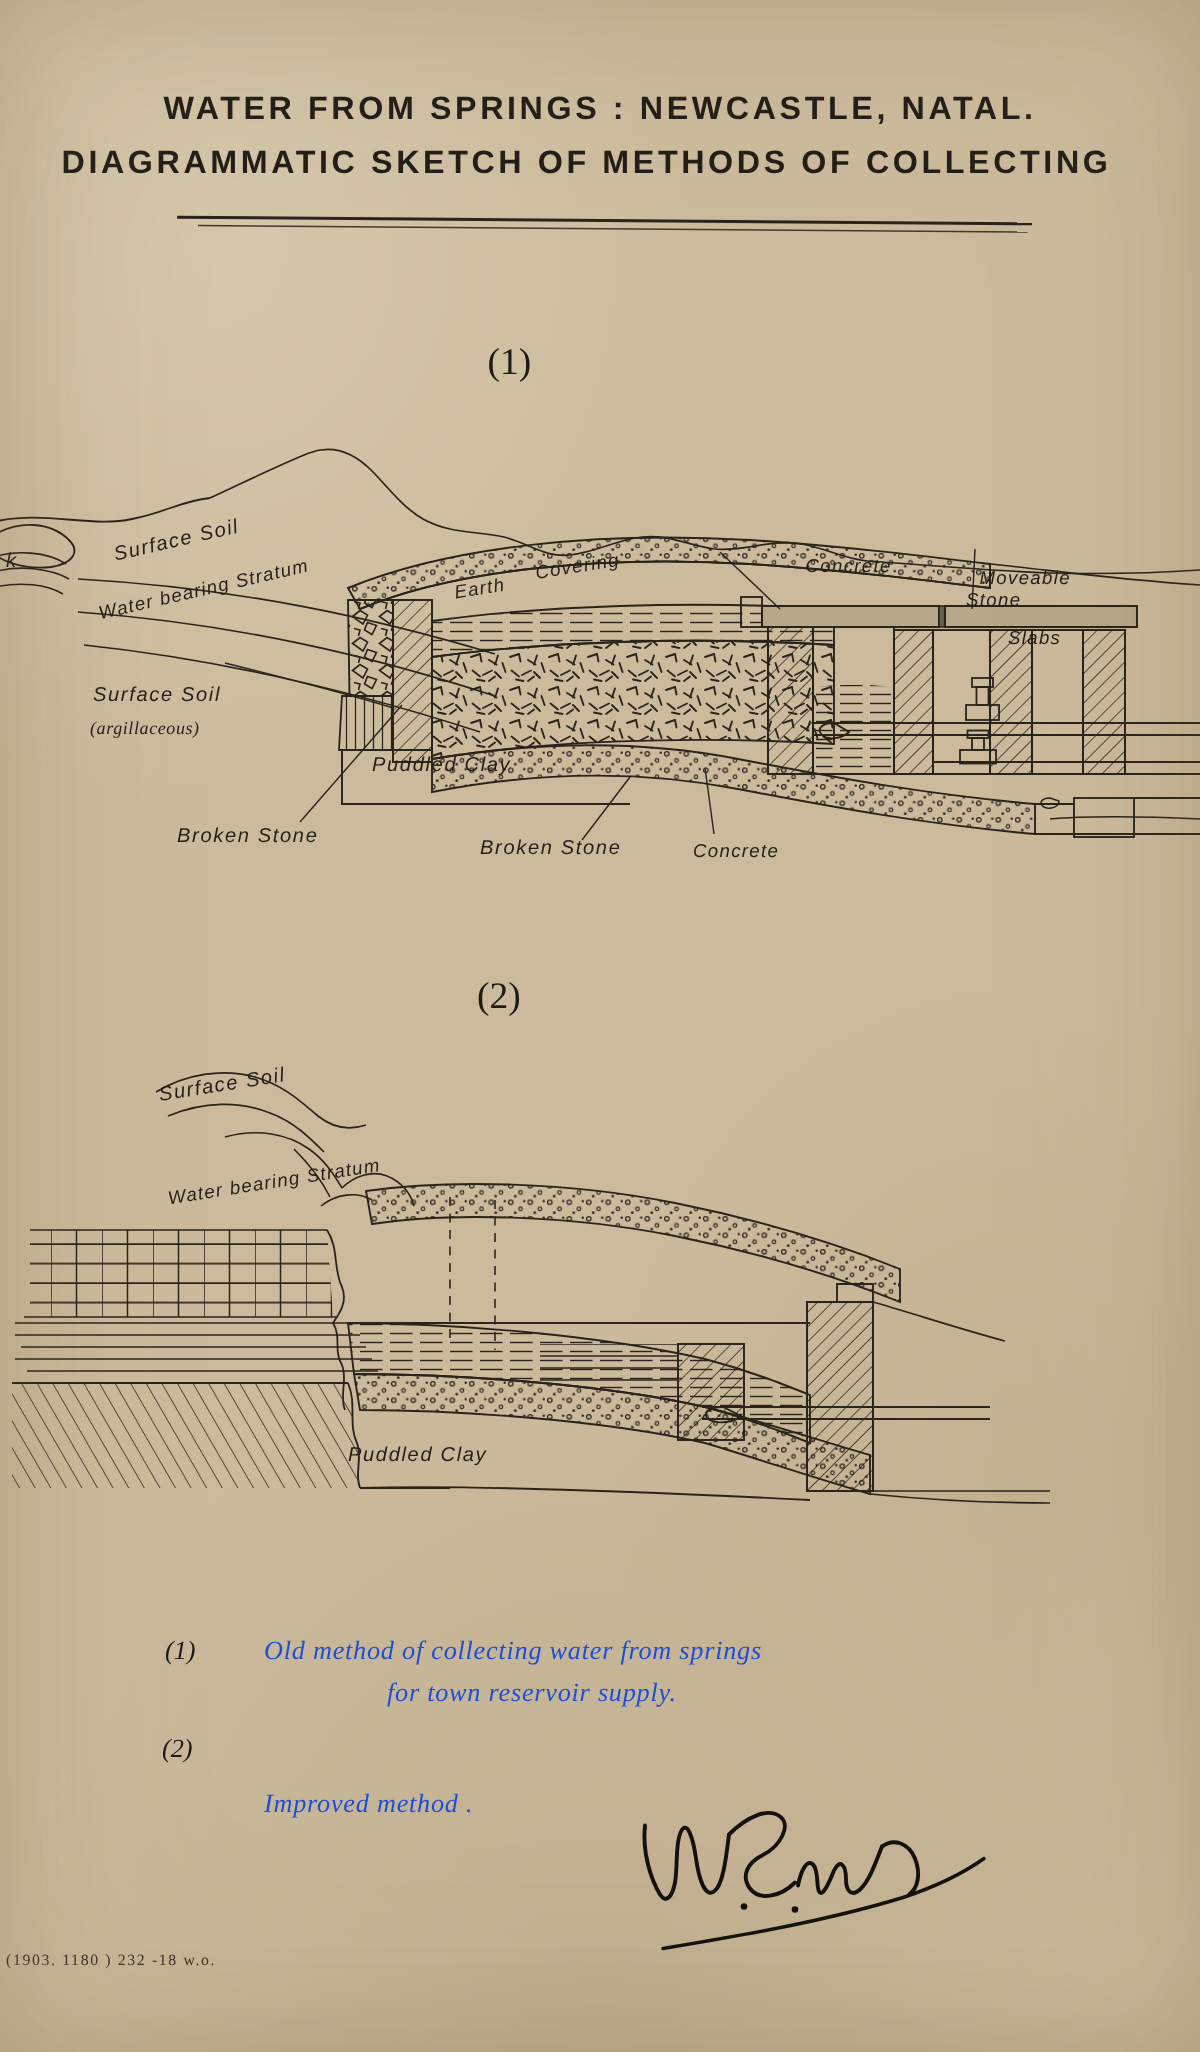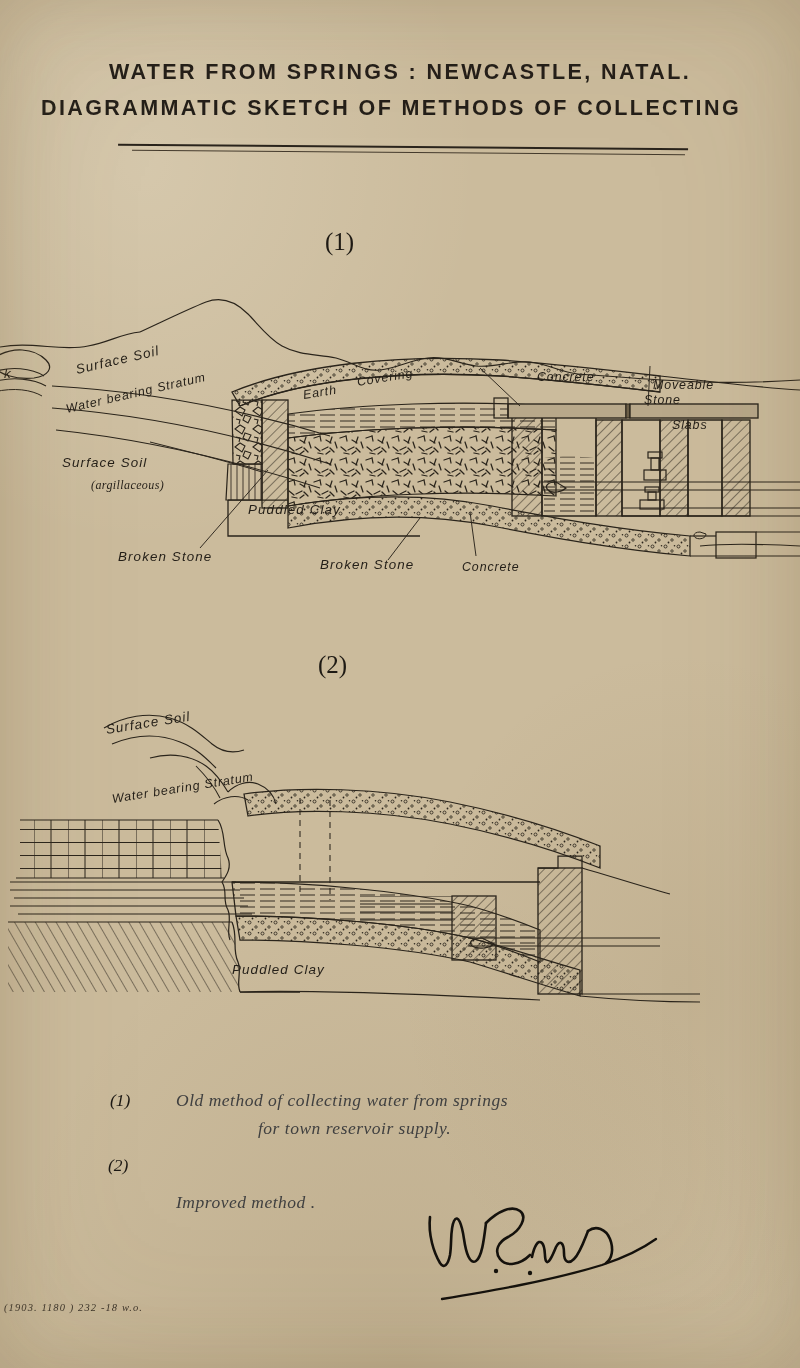--- a/index.html
+++ b/index.html
@@ -47,28 +47,28 @@
     letter-spacing:.9px;
   }
   .lbl.big{font-size:13.4px;letter-spacing:1.1px;}
   .lbl.serifital{font-family:"Liberation Serif",serif;font-style:italic;letter-spacing:.4px;font-size:12px;}
   .rot-b{transform:rotate(-13deg);transform-origin:left center;}
   .rot-c{transform:rotate(-9deg);transform-origin:left center;}
 
   
   .caption{
     position:absolute;font-family:"Liberation Serif",serif;font-style:italic;
-    color:#404040;font-size:17.5px;letter-spacing:.5px;
+    color:#1d4ed8;font-size:17.5px;letter-spacing:.5px;
   }
   .cap-num{position:absolute;font-family:"Liberation Serif",serif;font-style:italic;font-size:17.5px;color:#1d1914;}
 
   
   .printmark{
     position:absolute;left:4px;top:1302px;font-family:"Liberation Serif",serif;
-    font-size:10.5px;letter-spacing:1.1px;color:#3b342a;font-style:italic;
+    font-size:10.5px;letter-spacing:1.1px;color:#3b342a;
   }
   svg{display:block;}
   .fig-svg{position:absolute;}
 </style>
 </head>
 <body>
 
 <div class="paper-grain"></div>
 
 <div class="title-block">
@@ -225,21 +225,21 @@
 </svg>
 
 <div class="lbl big" style="left:4px;top:366px;">k</div>
 
 <div class="lbl big rot-b" style="left:76px;top:362px;">Surface Soil</div>
 
 <div class="lbl rot-b" style="left:66px;top:402px;">Water bearing Stratum</div>
 
 <div class="lbl big" style="left:62px;top:455px;">Surface Soil</div>
 
-<div class="lbl serifital" style="left:60px;top:478px;margin-left:31px;">(argillaceous)</div>
+<div class="lbl serifital" style="left:60px;top:478px;">(argillaceous)</div>
 
 <div class="lbl rot-c" style="left:303px;top:388px;">Earth</div>
 
 <div class="lbl rot-c" style="left:357px;top:375px;">Covering</div>
 
 <div class="lbl" style="left:537px;top:370px;">Concrete</div>
 
 <div class="lbl" style="left:621px;top:378px;margin-left:32px;">Moveable</div>
 <div class="lbl" style="left:644px;top:393px;">Stone</div>
 <div class="lbl" style="left:672px;top:418px;">Slabs</div>

